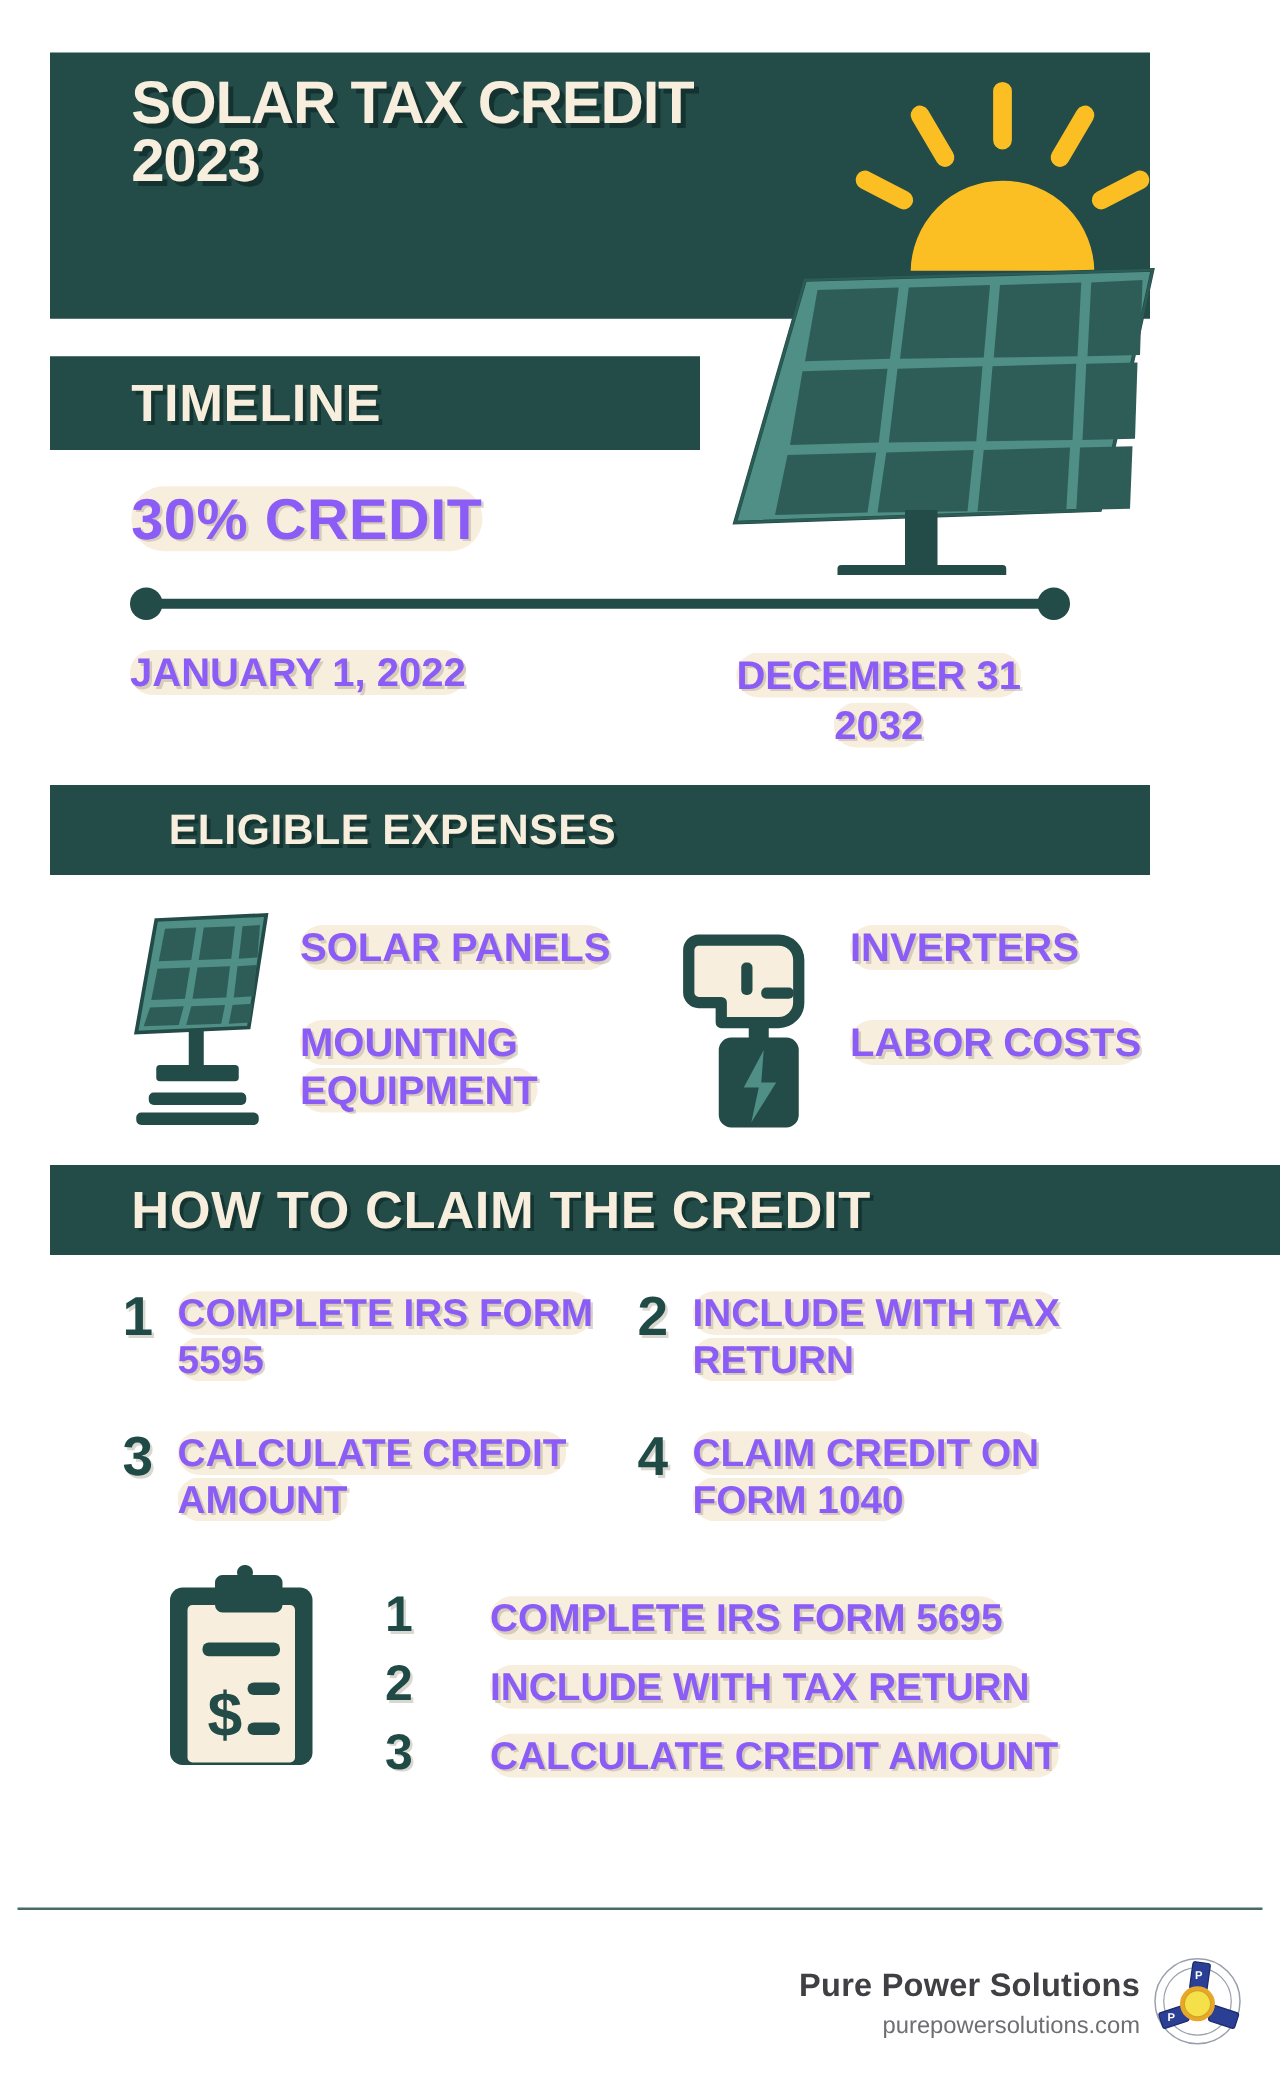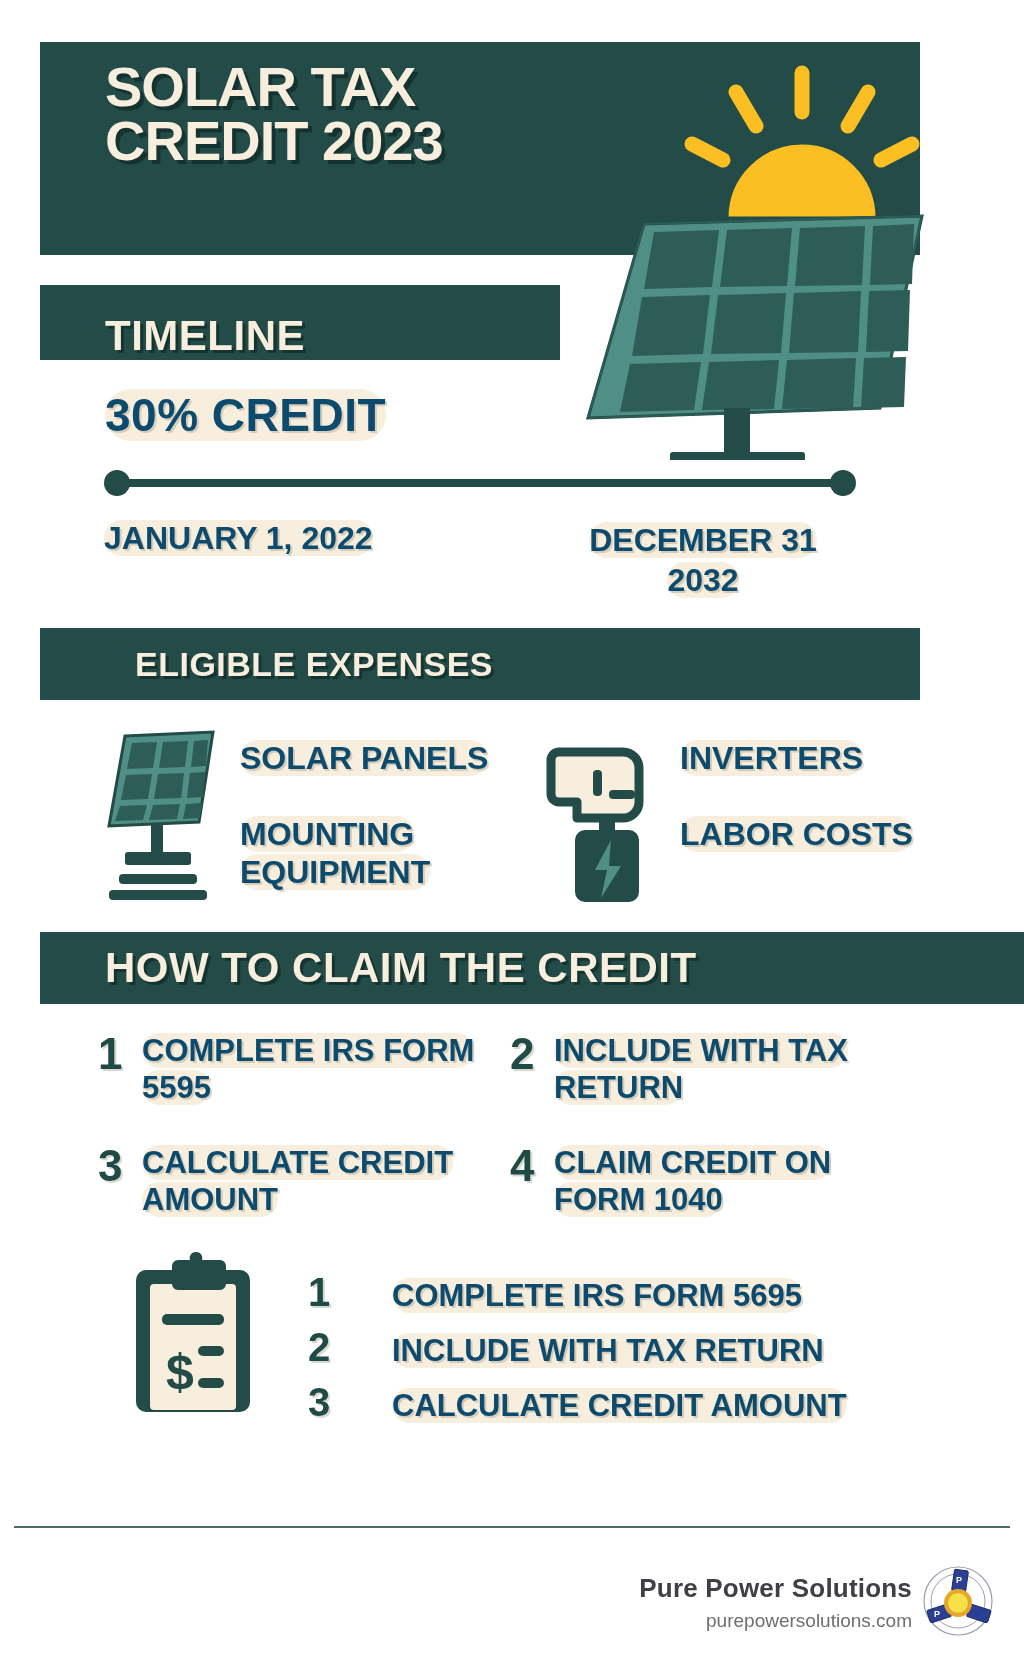--- a/index.html
+++ b/index.html
@@ -30,39 +30,39 @@
     white-space: nowrap;
   }
 
   
   #hero-bar { left: 40px; top: 42px; width: 880px; height: 213px; z-index: 2; }
   #hero-title {
     position: absolute;
     left: 105px; top: 60px;
     width: 520px;
     color: #f7eedd;
-    font-size: 56px;
+    font-size: 48px;
     line-height: 0.97;
     font-weight: 800;
     letter-spacing: -1px;
     text-shadow: 4px 4px 0 rgba(10,35,33,0.6);
     z-index: 3;
     text-transform: uppercase;
   }
 
   
   #hero-art { position: absolute; left: 540px; top: 40px; width: 440px; height: 420px; z-index: 4; }
 
   
-  #timeline-bar { left: 40px; top: 285px; width: 520px; height: 75px; z-index: 1; align-items: flex-end;}
+  #timeline-bar { left: 40px; top: 285px; width: 520px; height: 75px; z-index: 1;}
   #timeline-bar .bar-title { font-size: 42px; margin-left: 65px; }
 
   .hl {
     background: #f7eedd;
-    color: #0c4a6e;
+    color: #8b5cf6;
     font-weight: 800;
     display: inline;
     box-decoration-break: clone;
     -webkit-box-decoration-break: clone;
     text-shadow: 2px 2px 0 rgba(150,140,120,0.35);
     border-radius: 26px;
   }
 
   #credit-pct {
     position: absolute; left: 105px; top: 388px;

